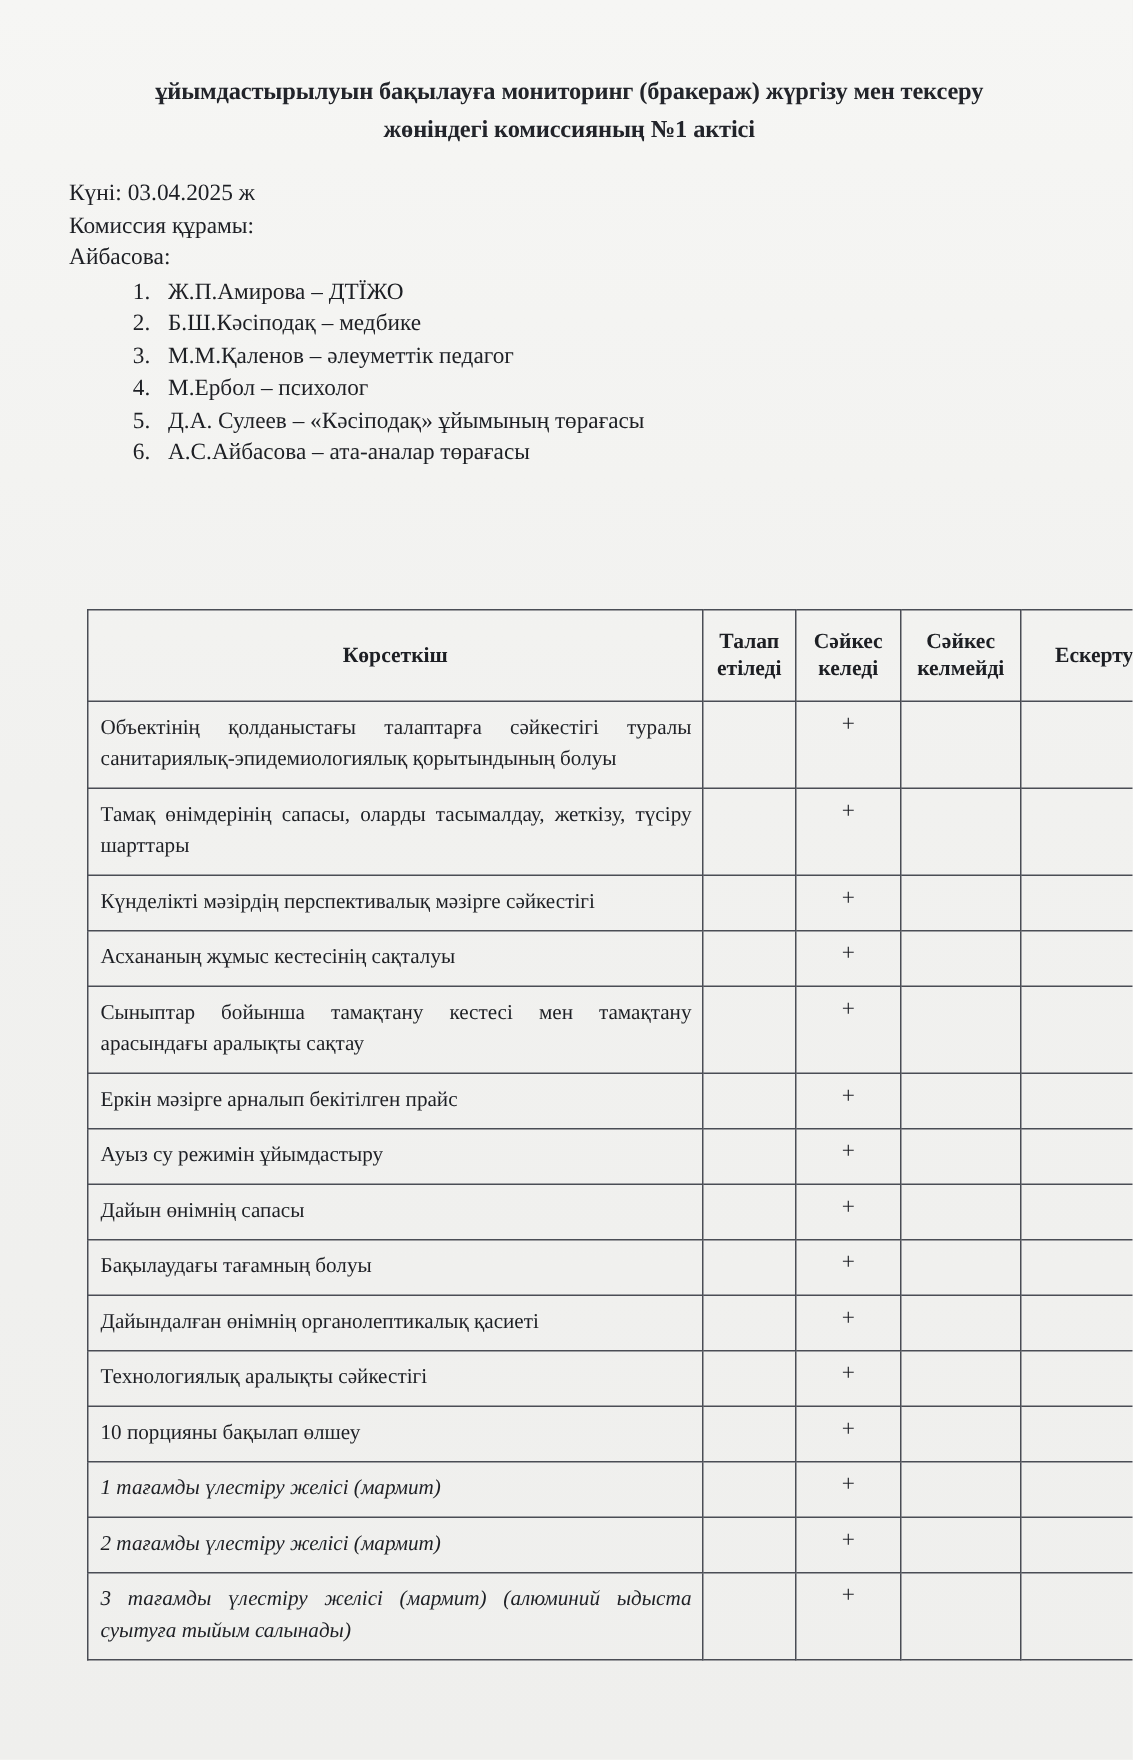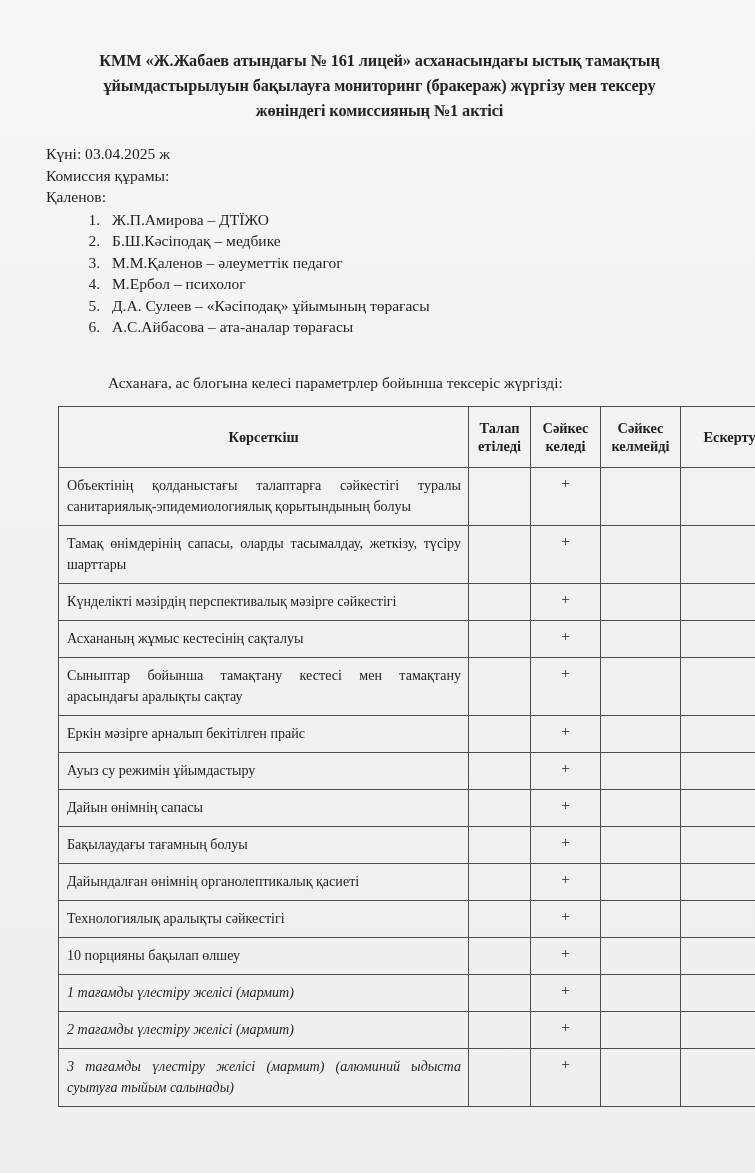--- a/index.html
+++ b/index.html
@@ -139,41 +139,39 @@
   }
 </style>
 </head>
 <body>
 
 <div class="paper"></div>
 
 <div class="content">
 
   <h1 class="doc-title">
-    <span class="tl">КММ «Ж.Жабаев атындағы № 161 лицей» асханасындағы ыстық тамақтың</span>
     <span class="tl">ұйымдастырылуын бақылауға мониторинг (бракераж) жүргізу мен тексеру</span>
     <span class="tl">жөніндегі комиссияның №1 актісі</span>
   </h1>
 
   <div class="meta">
     <span class="line">Күні: 03.04.2025 ж</span>
     <span class="line bold">Комиссия құрамы:</span>
-    <span class="line bold">Қаленов:</span>
+    <span class="line bold">Айбасова:</span>
   </div>
 
   <ol class="members">
     <li>Ж.П.Амирова – ДТЇЖО</li>
     <li>Б.Ш.Кәсіподақ – медбике</li>
     <li>М.М.Қаленов – әлеуметтік педагог</li>
     <li>М.Ербол – психолог</li>
     <li>Д.А. Сулеев – «Кәсіподақ» ұйымының төрағасы</li>
     <li>А.С.Айбасова – ата-аналар төрағасы</li>
   </ol>
 
-  <p class="intro">Асханаға, ас блогына келесі параметрлер бойынша тексеріс жүргізді:</p>
 
   <div class="table-wrap">
     <table class="act">
       <colgroup>
         <col class="c-param">
         <col class="c-req">
         <col class="c-ok">
         <col class="c-notok">
         <col class="c-note">
       </colgroup>

